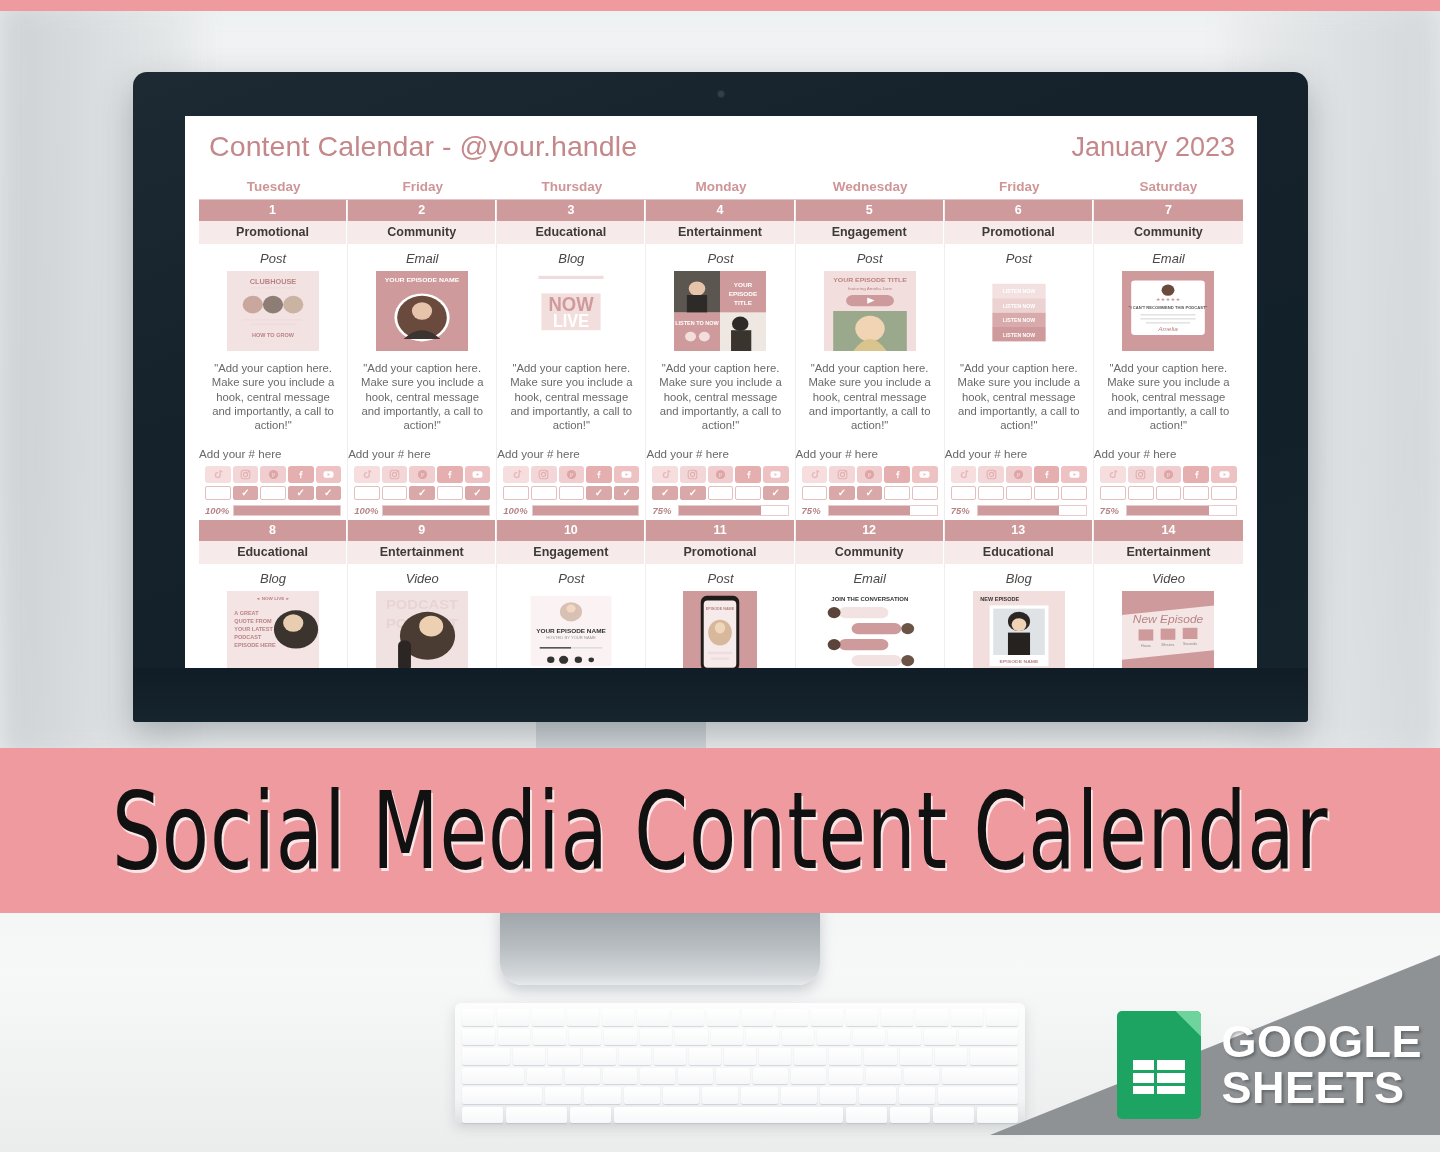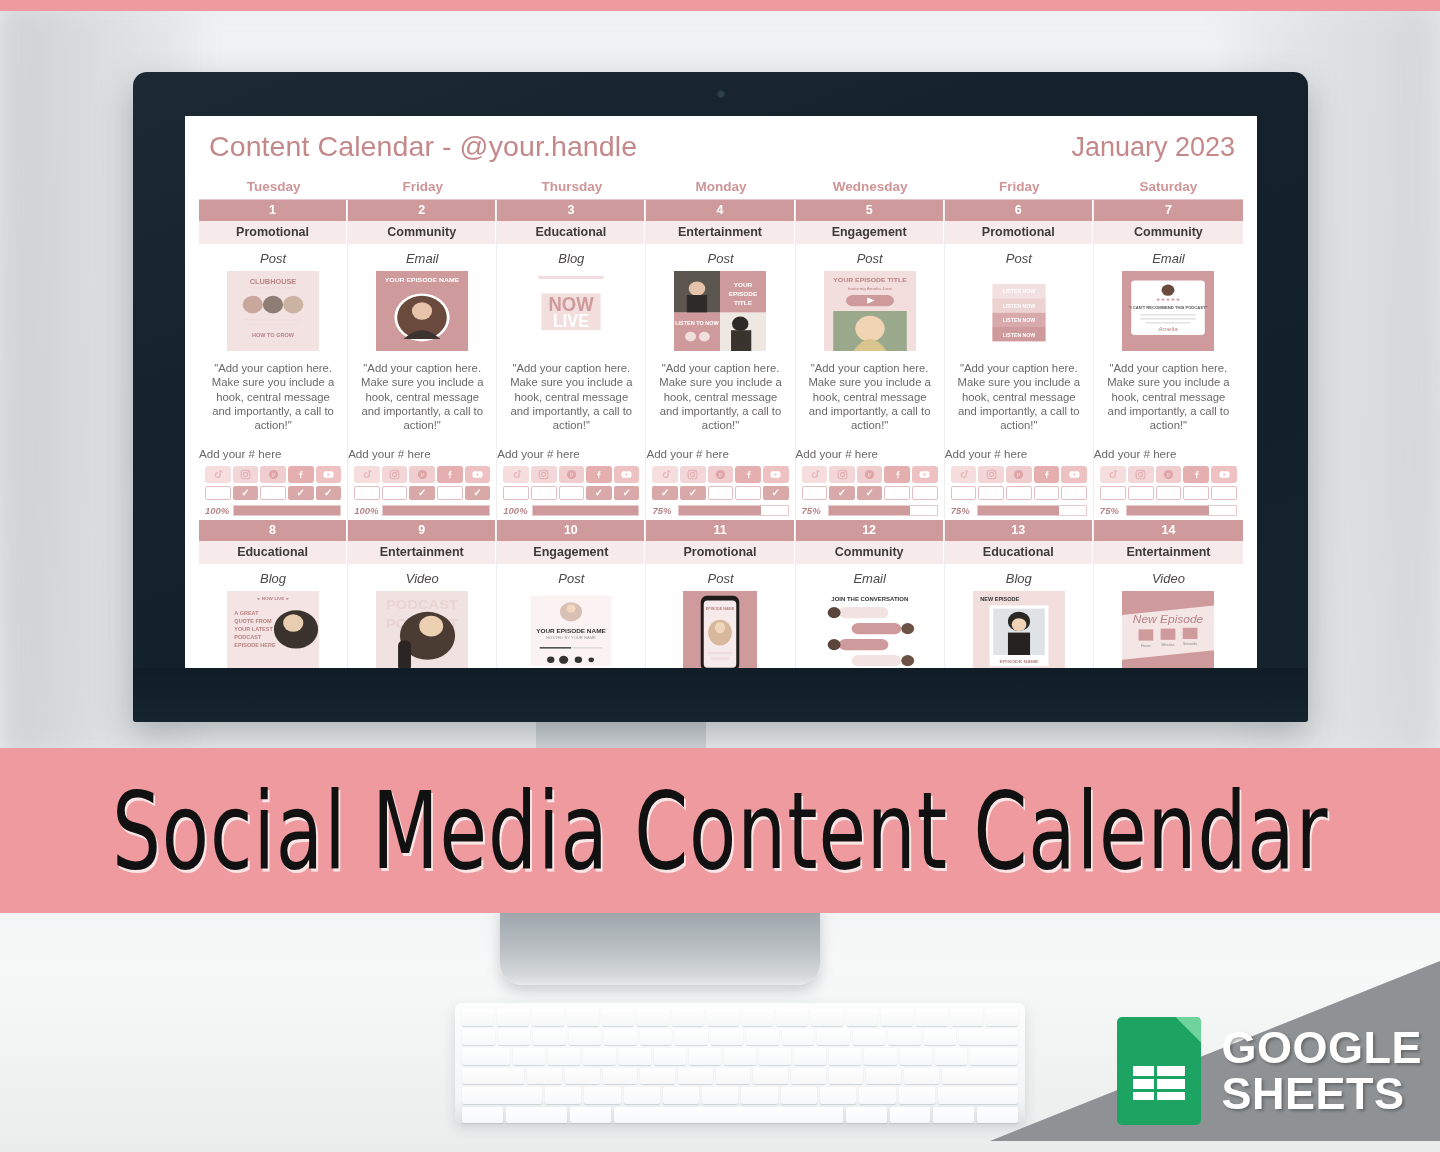--- a/index.html
+++ b/index.html
@@ -110,21 +110,21 @@
     background:linear-gradient(180deg,#fdfdfd 0%,#f4f5f6 80%,#dfe2e4 100%);
     border-radius:6px; box-shadow:0 5px 12px rgba(140,148,155,.3); z-index:20;
     padding:6px 7px; }
   .krow { display:flex; gap:3px; margin-bottom:3px; }
   .key { flex:1; height:16.5px; background:linear-gradient(180deg,#fff 0%,#f6f7f8 100%);
     border-radius:2.5px; box-shadow:0 1px 1px rgba(170,178,185,.5); }
   .key.w15 { flex:1.5; } .key.w18 { flex:1.8; } .key.w2 { flex:2.2; }
   .key.w5 { flex:5.6; }
 
   
-  #gs-corner { position:absolute; right:0; bottom:11px; width:450px; height:180px; z-index:35; }
+  #gs-corner { position:absolute; right:0; bottom:17px; width:450px; height:180px; z-index:35; }
   #gs-tri { position:absolute; right:0; bottom:0; width:0; height:0;
     border-left:450px solid transparent; border-bottom:180px solid #8e9295; }
   #gs-inner { position:absolute; right:18px; bottom:16px; display:flex;
     align-items:center; gap:20px; }
   #gs-icon { width:84px; height:108px; position:relative; }
   #gs-doc { position:absolute; inset:0; background:#1da462; border-radius:5px; }
   #gs-fold { position:absolute; right:0; top:0; width:26px; height:26px;
     background:#6fd39d; clip-path:polygon(0 0,100% 100%,100% 0); border-top-right-radius:5px; }
   #gs-grid { position:absolute; left:16px; top:40px; width:52px; height:46px;
     background:#fff; }

